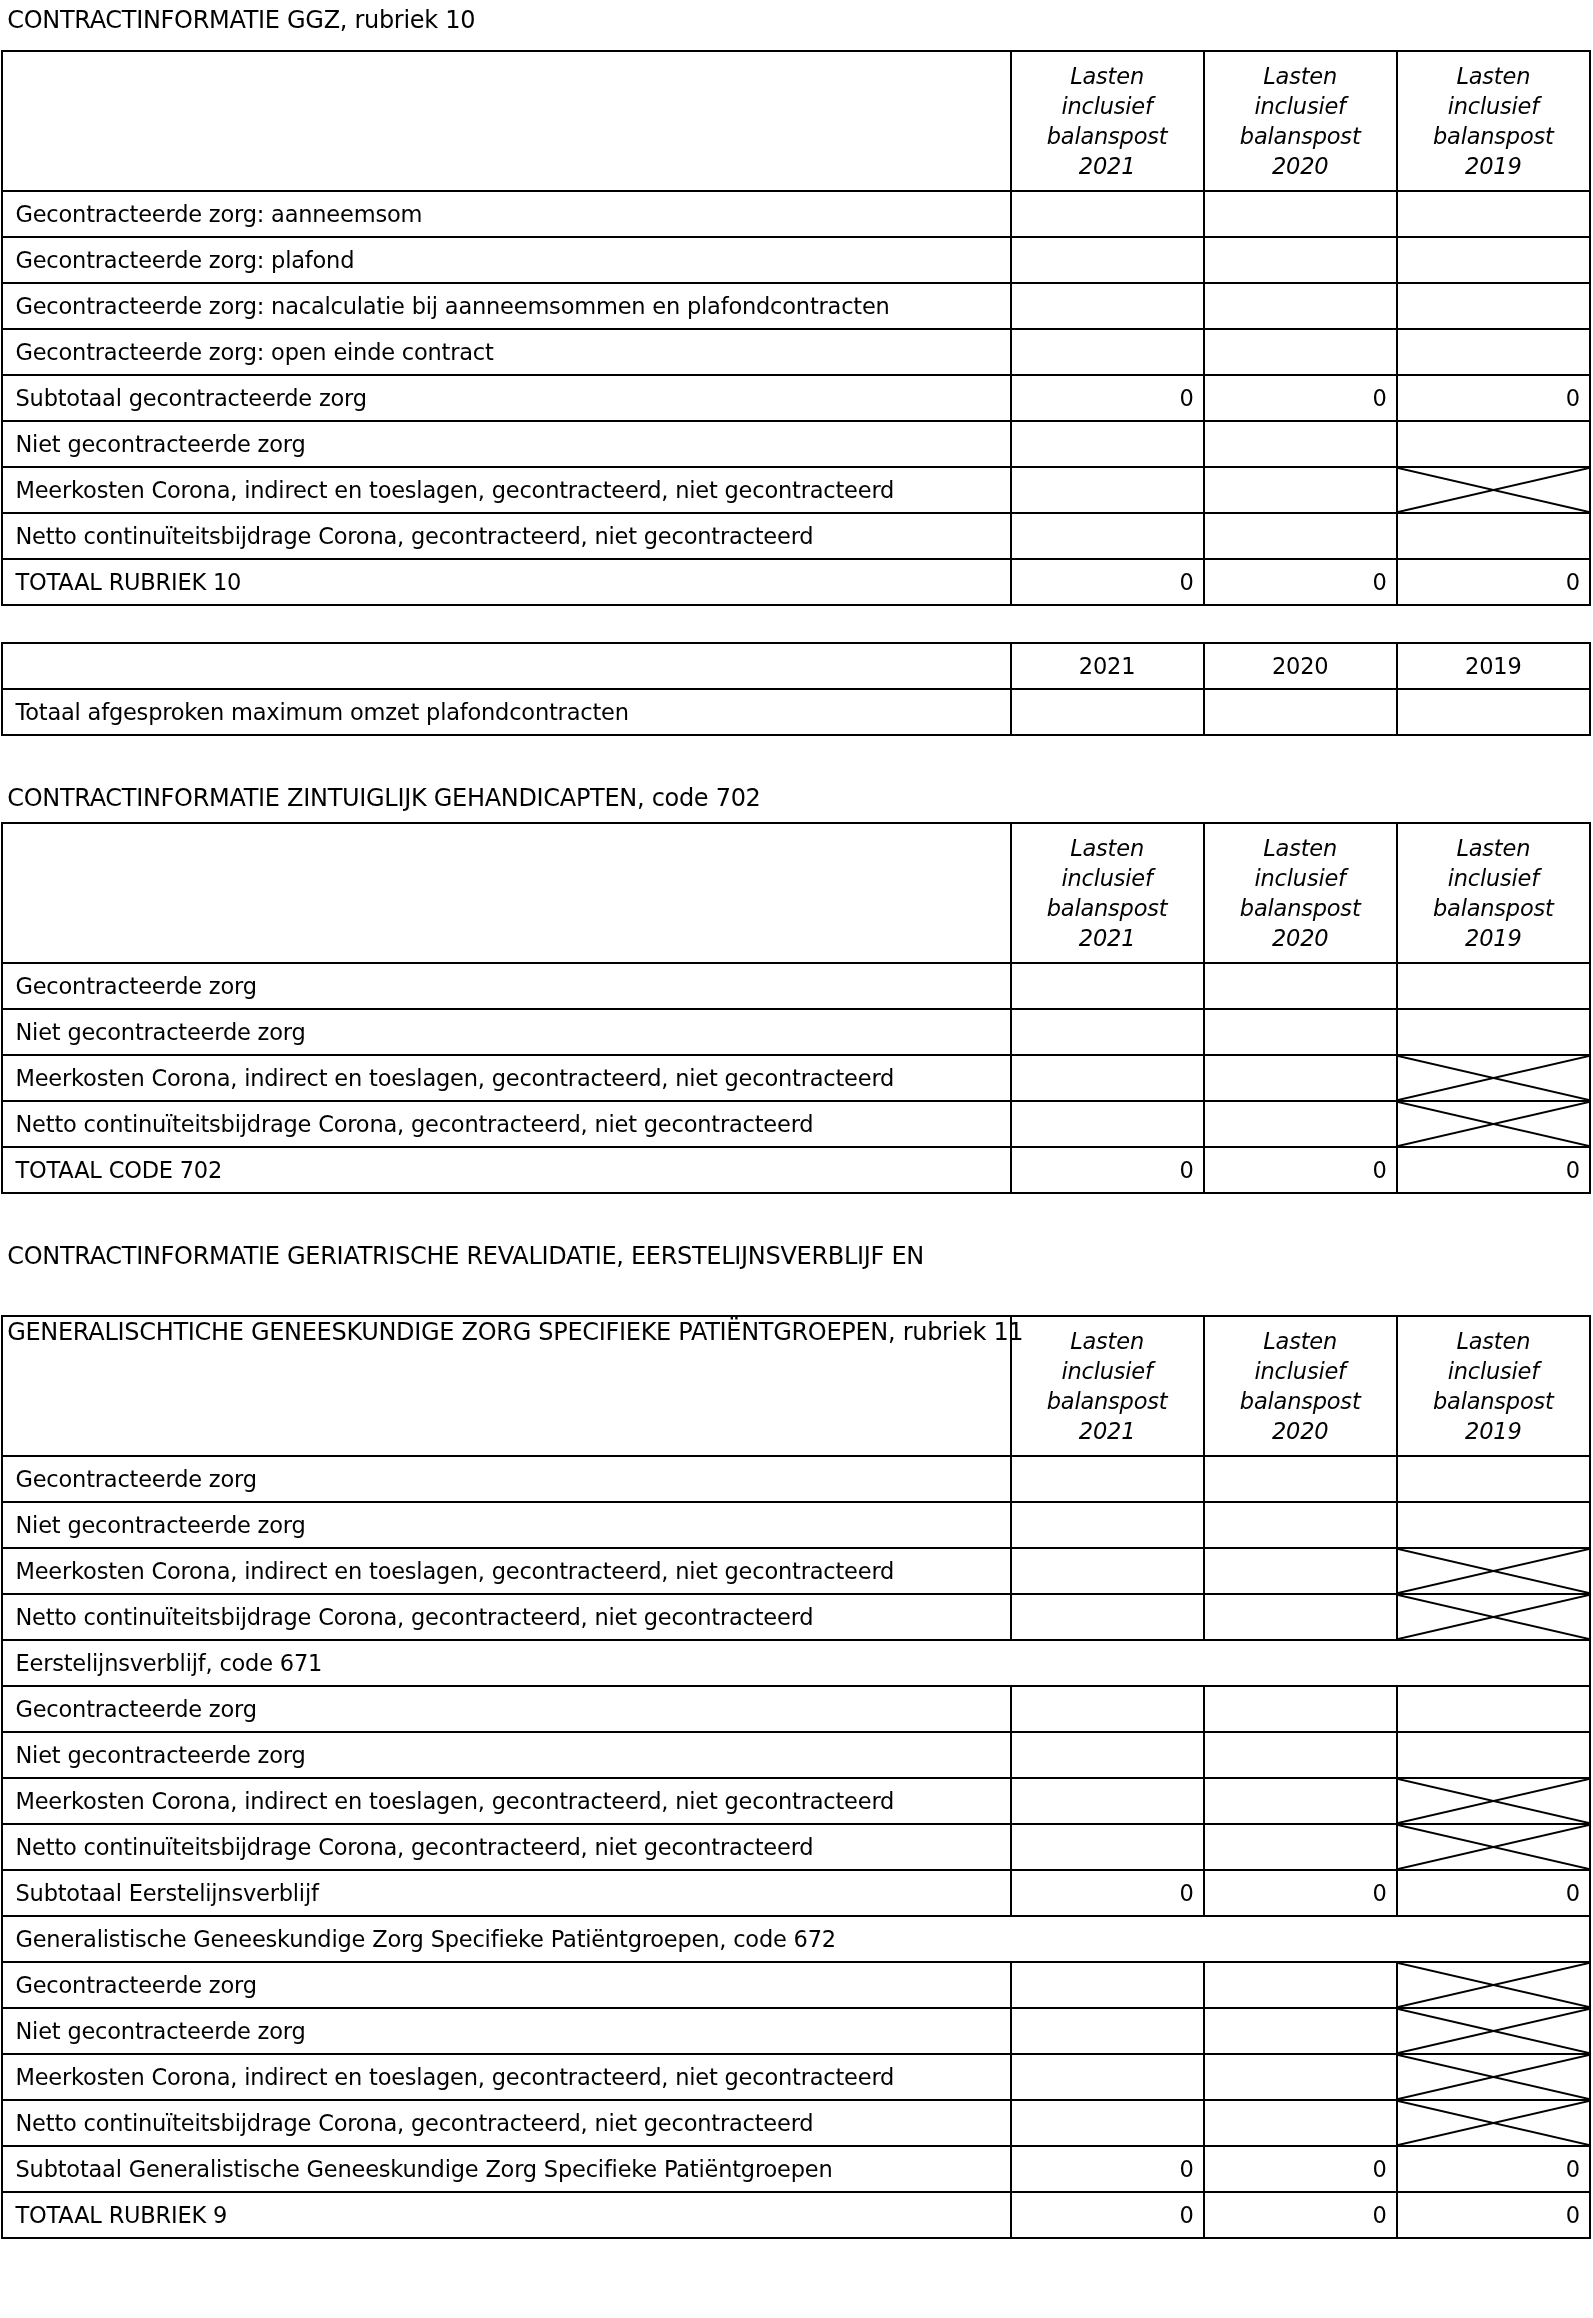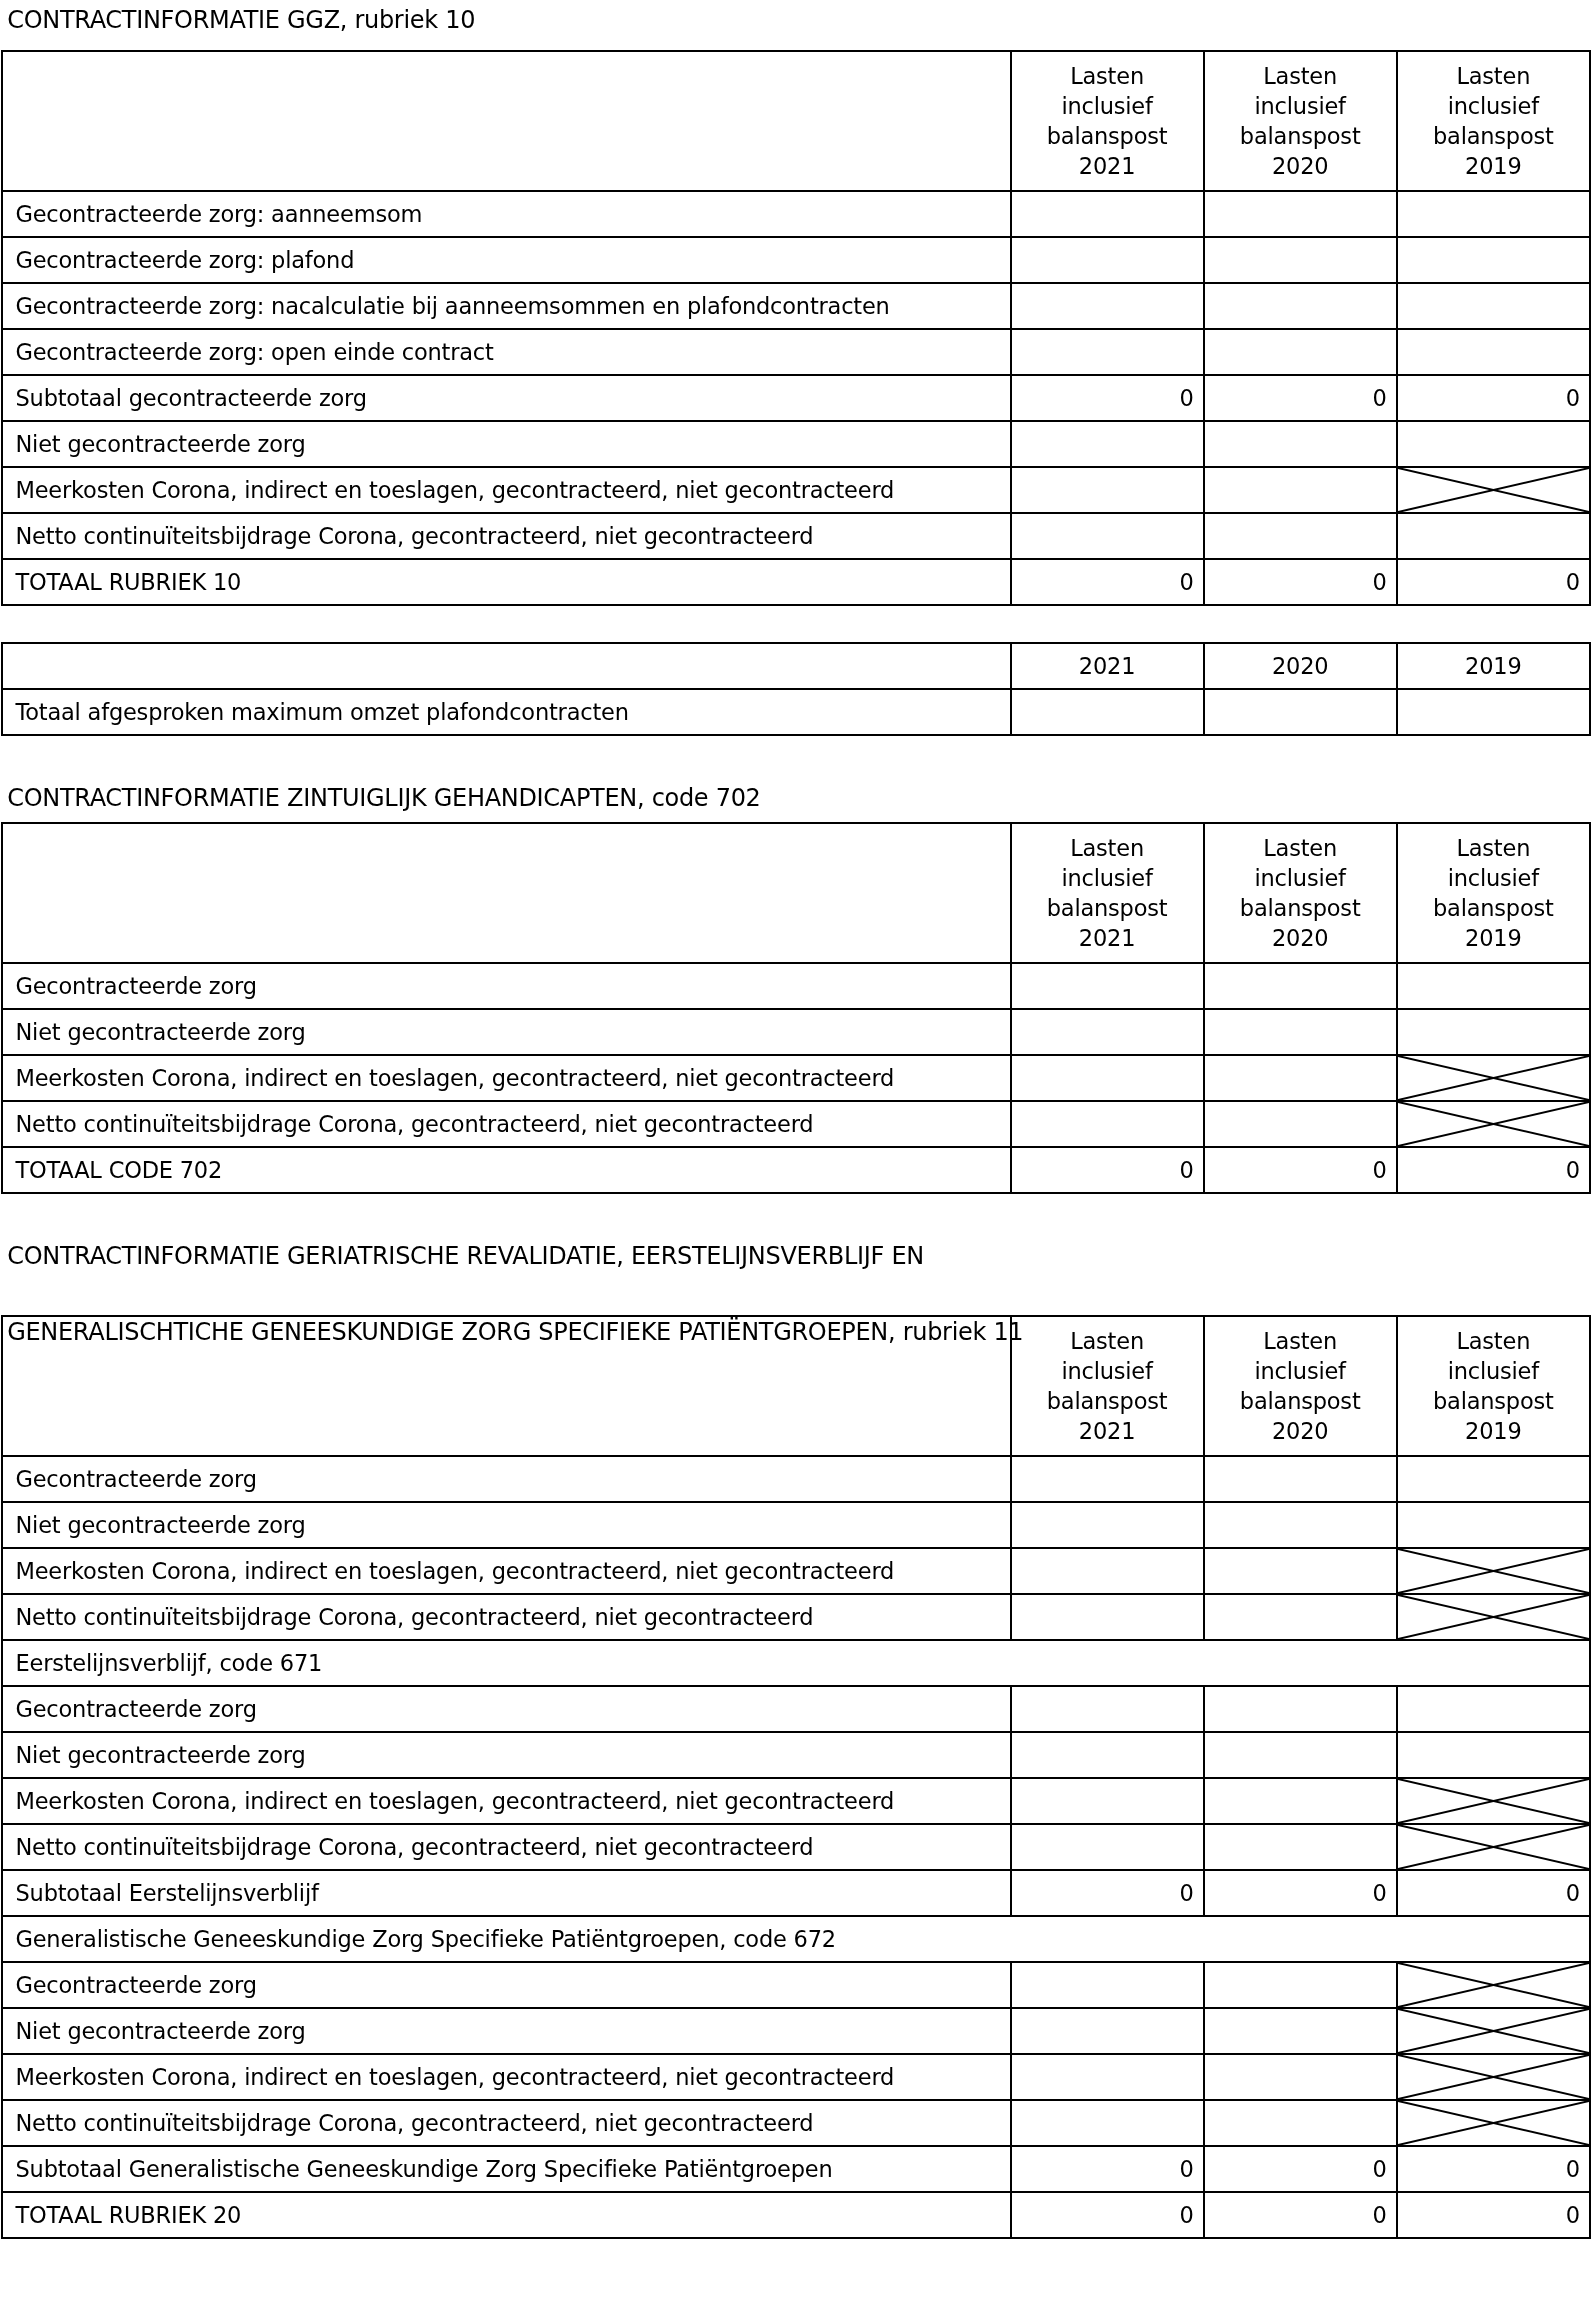--- a/index.html
+++ b/index.html
@@ -21,21 +21,21 @@
     letter-spacing: -0.2px;
   }
   table.grid col.c-label { width: 1008px; }
   table.grid col.c-val { width: 193px; }
   table.grid td.hdr { text-align: center; line-height: 30px; padding: 7.2px 3.6px 7.2px 3.6px; height: 140px; vertical-align: middle; }
   table.grid td.yr { text-align: center; }
   table.grid td.num { text-align: right; padding-right: 9px; }
   table.grid td.xcell { padding: 0; position: relative; }
   table.grid td.xcell svg { position: absolute; left: 0; top: 0; width: 100%; height: 100%; display: block; }
   tr.r { height: 46px; }
-  tr.rh { height: 100px; }
+  tr.rh { height: 100px; font-style: italic; }
   .hdr span { display: block; }
 </style>
 </head>
 <body>
 
 <div class="section-title" style="top:1.8px;">CONTRACTINFORMATIE GGZ, rubriek 10</div>
 <table class="grid" style="top:50px;">
   <colgroup>
       <col class="c-label">
       <col class="c-val">
@@ -383,20 +383,20 @@
           </svg>
         </td>
       </tr>
       <tr class="r">
         <td>Subtotaal Generalistische Geneeskundige Zorg Specifieke Patiëntgroepen</td>
         <td class="num">0</td>
         <td class="num">0</td>
         <td class="num">0</td>
       </tr>
       <tr class="r">
-        <td>TOTAAL RUBRIEK 20</td>
+        <td>TOTAAL RUBRIEK 9</td>
         <td class="num">0</td>
         <td class="num">0</td>
         <td class="num">0</td>
       </tr>
     </tbody>
 </table>
 
 
 </body></html>

